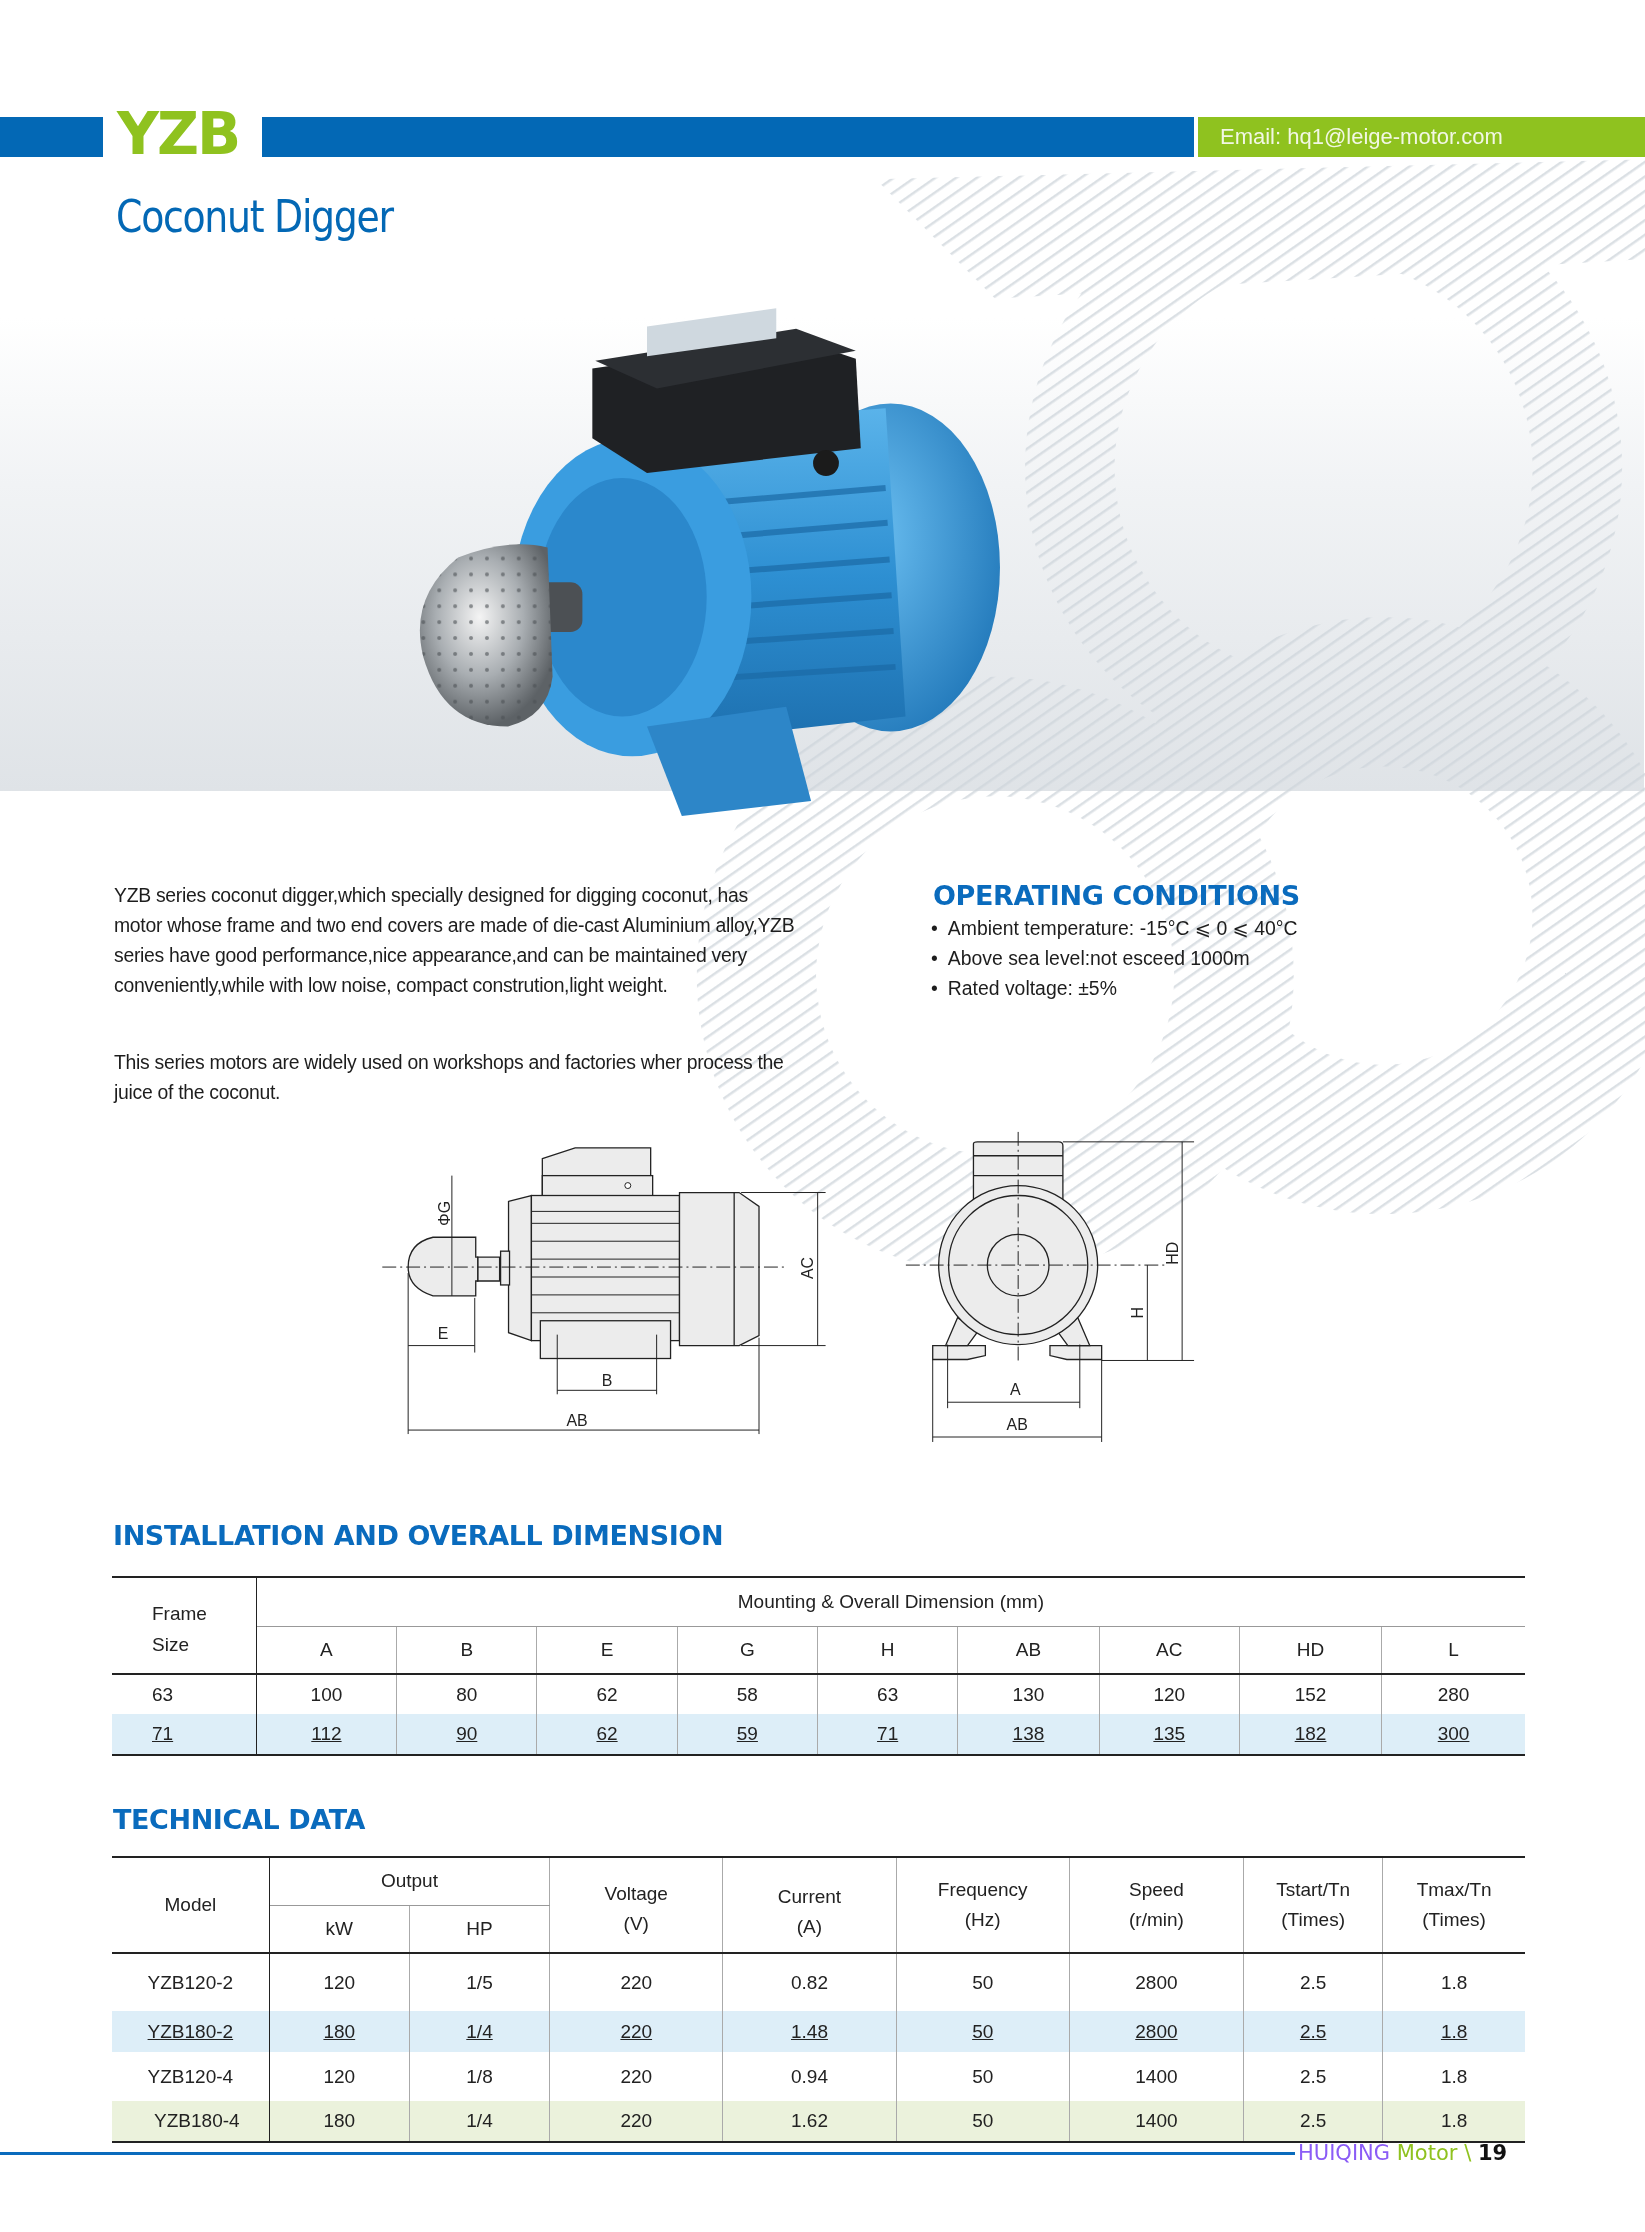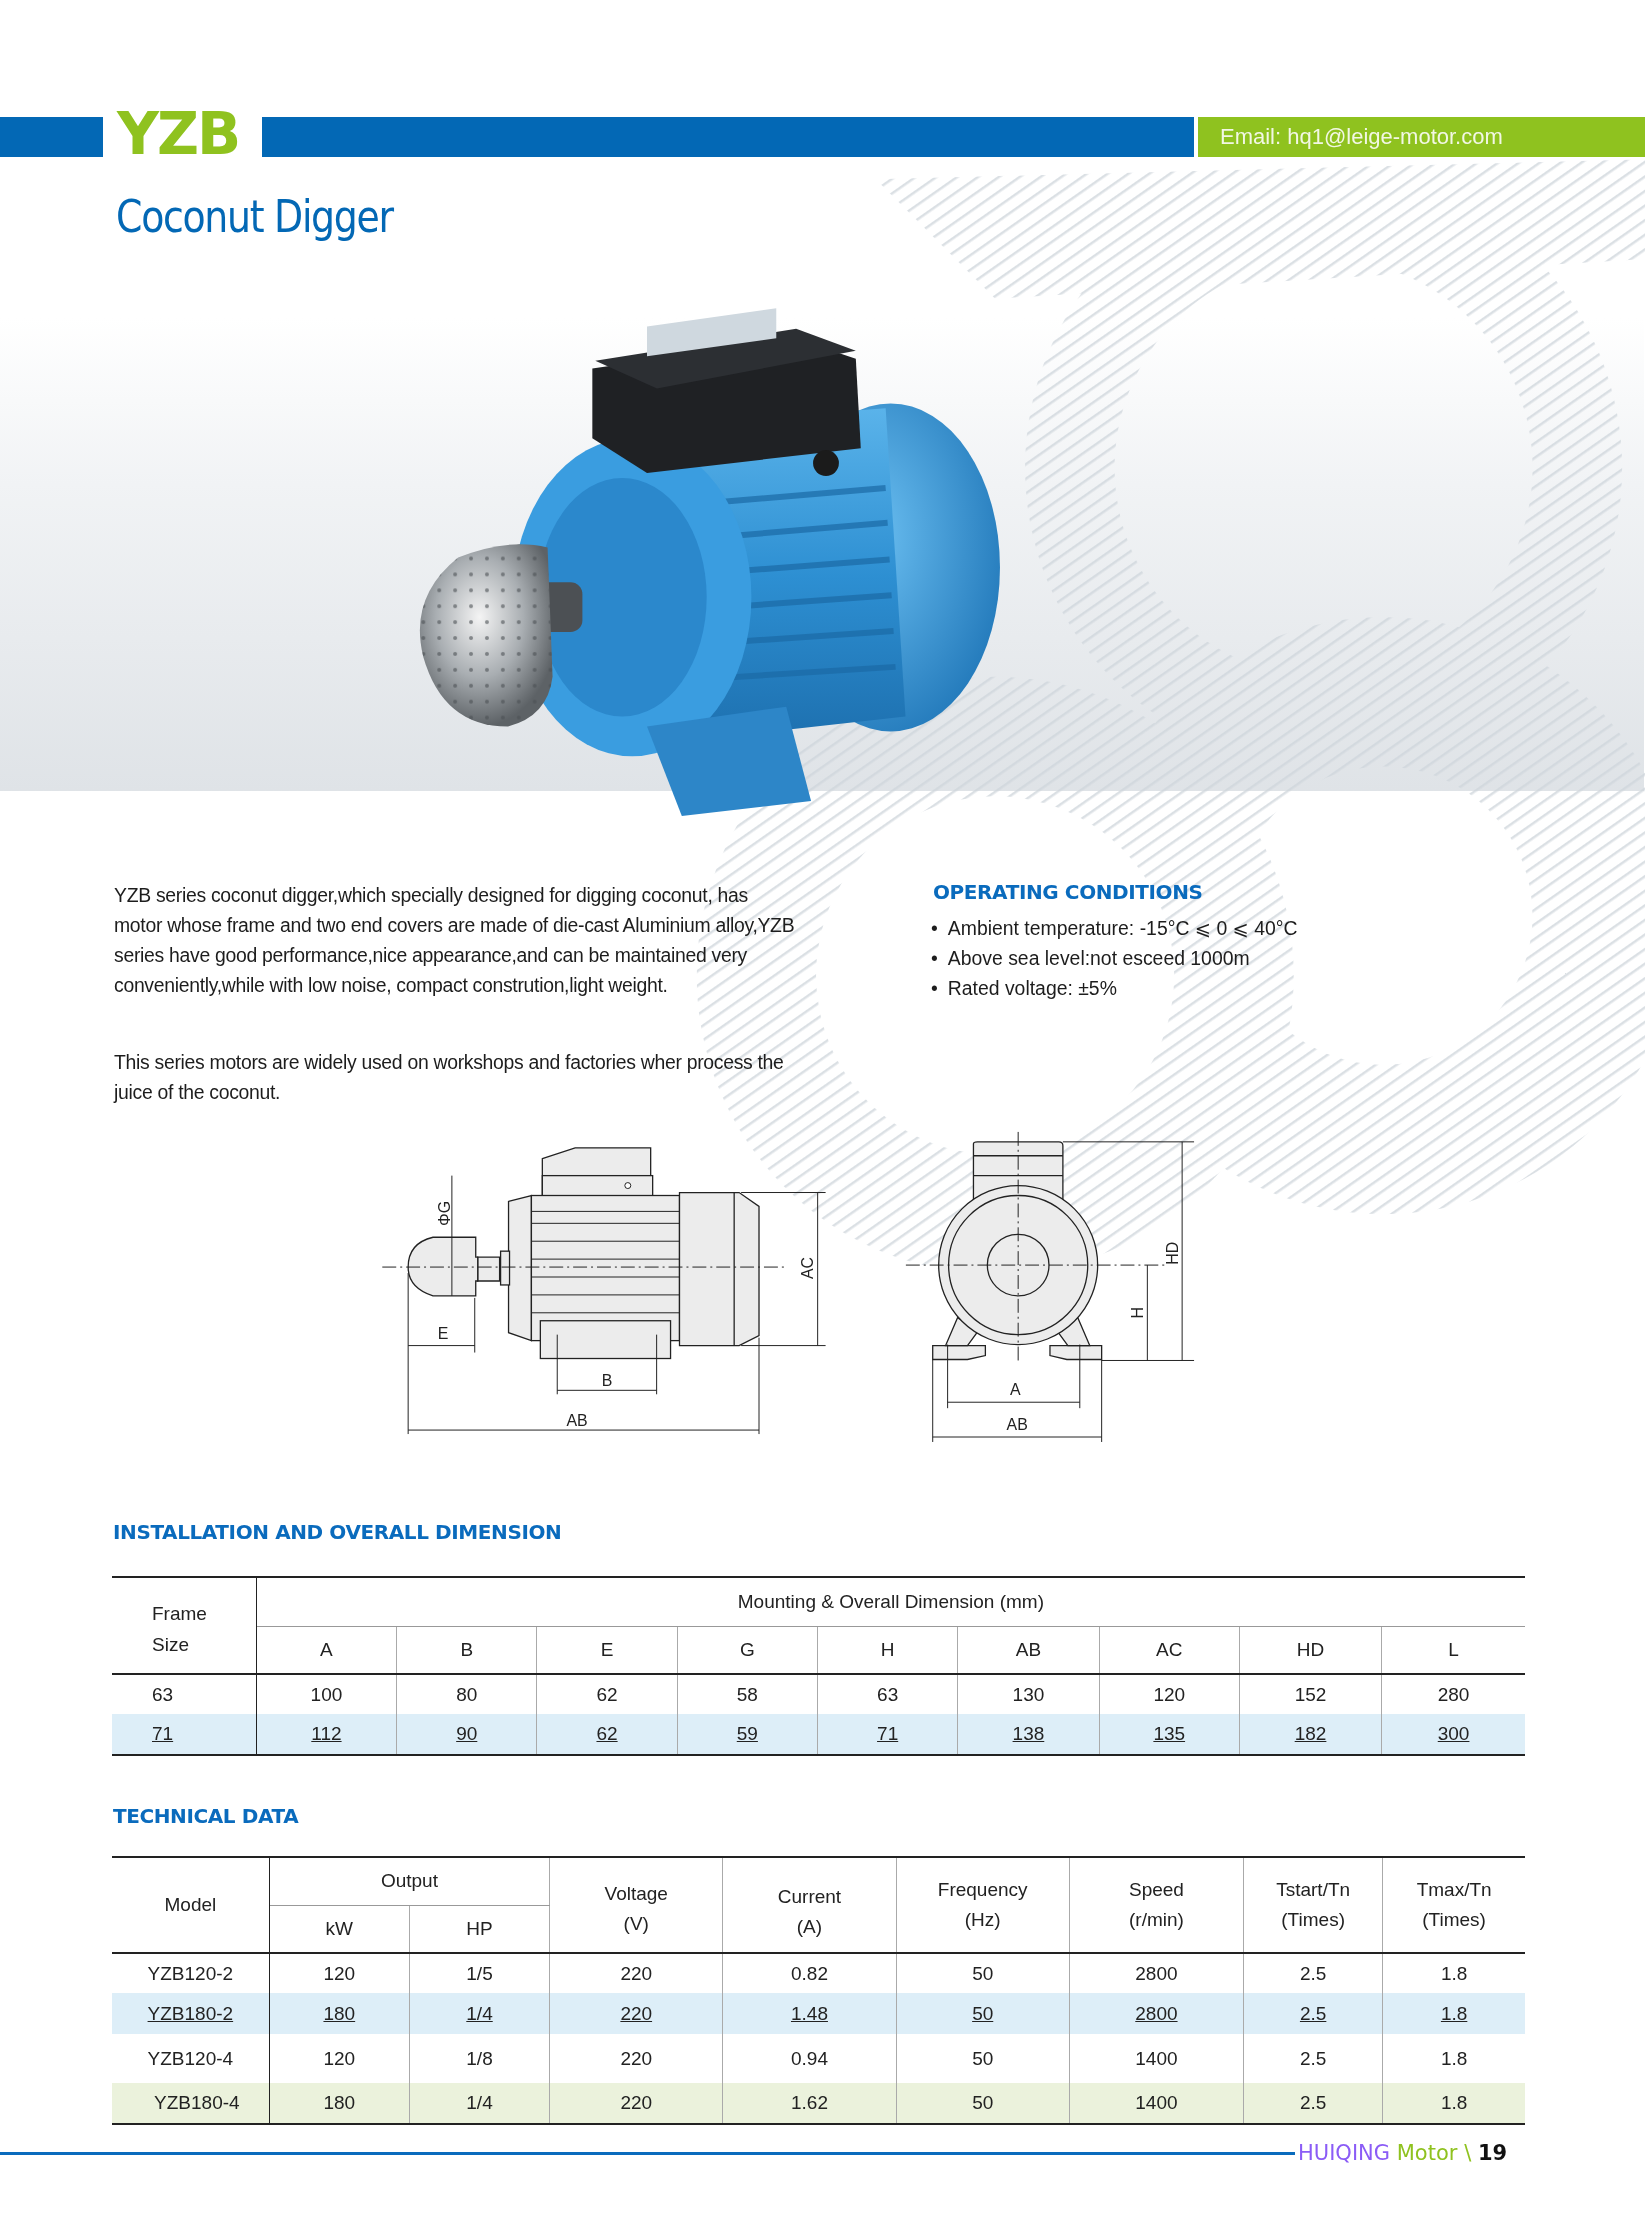--- a/index.html
+++ b/index.html
@@ -7,21 +7,21 @@
   .abs{position:absolute;}
   
   .bar-blue{background:#0368b5;}
   .bar-green{background:#8fc21f;}
   .series-code{position:absolute;left:117px;top:98px;height:72px;font-family:"DejaVu Sans",sans-serif;font-weight:bold;font-size:58px;color:#8fc21f;letter-spacing:-2px;line-height:72px;}
   .email{position:absolute;left:1202px;top:117px;width:444px;height:40px;line-height:40px;color:#f2f7e4;font-size:22px;padding-left:18px;box-sizing:border-box;}
   .product-title{position:absolute;left:116px;top:191px;font-family:"DejaVu Sans",sans-serif;font-size:44px;color:#0368b5;letter-spacing:-1.5px;font-weight:normal;transform:scaleX(0.86);transform-origin:left;}
   .band{position:absolute;left:0;top:318px;width:1644px;height:473px;background:linear-gradient(180deg,#ffffff 0%,#f1f3f5 35%,#dfe3e7 100%);}
   .watermark{position:absolute;left:0;top:0;}
   .para{position:absolute;font-family:"Liberation Sans",sans-serif;font-size:19.4px;line-height:30px;color:#1d1d1d;letter-spacing:-0.3px;}
-  .section-h{position:absolute;font-family:"DejaVu Sans",sans-serif;font-weight:bold;color:#0a6bbd;font-size:20px;letter-spacing:-0.4px;}
+  .section-h{position:absolute;font-family:"DejaVu Sans",sans-serif;font-weight:bold;color:#0a6bbd;font-size:27px;letter-spacing:-0.4px;}
   .cond-list{position:absolute;left:919px;top:901px;margin:0;padding:0;list-style:none;font-size:19.4px;line-height:30px;color:#1d1d1d;}
   .cond-list li::before{content:"•";margin-right:10px;margin-left:2px;}
   
   table.spec{position:absolute;border-collapse:collapse;font-family:"Liberation Sans",sans-serif;font-size:19px;color:#222;table-layout:fixed;}
   table.spec td, table.spec th{font-weight:normal;text-align:center;padding:0;}
   .tl{text-align:left !important;padding-left:40px !important;}
   .row-blue{background:#ddeef8;text-decoration:underline;}
   .row-green{background:#ebf2dc;}
   .footer-line{position:absolute;left:0;top:2152px;width:1295px;height:3px;background:#0a6bbd;}
   .footer-text{position:absolute;left:1298px;top:2137px;font-family:"DejaVu Sans",sans-serif;font-size:21px;line-height:32px;white-space:nowrap;}
@@ -325,21 +325,21 @@
     </th>
     <th rowspan="2" style="line-height:30px;">
       <div>Tmax/Tn</div>
       <div>(Times)</div>
     </th>
   </tr>
   <tr style="height:48px;border-bottom:2px solid #222;">
     <th style="border-right:1px solid #aaa;">kW</th>
     <th style="border-right:1px solid #aaa;">HP</th>
   </tr>
-  <tr style="height:40px;">
+  <tr style="height:58px;">
     <td style="border-right:1.5px solid #222;">YZB120-2</td>
     <td style="border-right:1px solid #aaa;">120</td>
     <td style="border-right:1px solid #aaa;">1/5</td>
     <td style="border-right:1px solid #aaa;">220</td>
     <td style="border-right:1px solid #aaa;">0.82</td>
     <td style="border-right:1px solid #aaa;">50</td>
     <td style="border-right:1px solid #aaa;">2800</td>
     <td style="border-right:1px solid #aaa;">2.5</td>
     <td>1.8</td>
   </tr>

